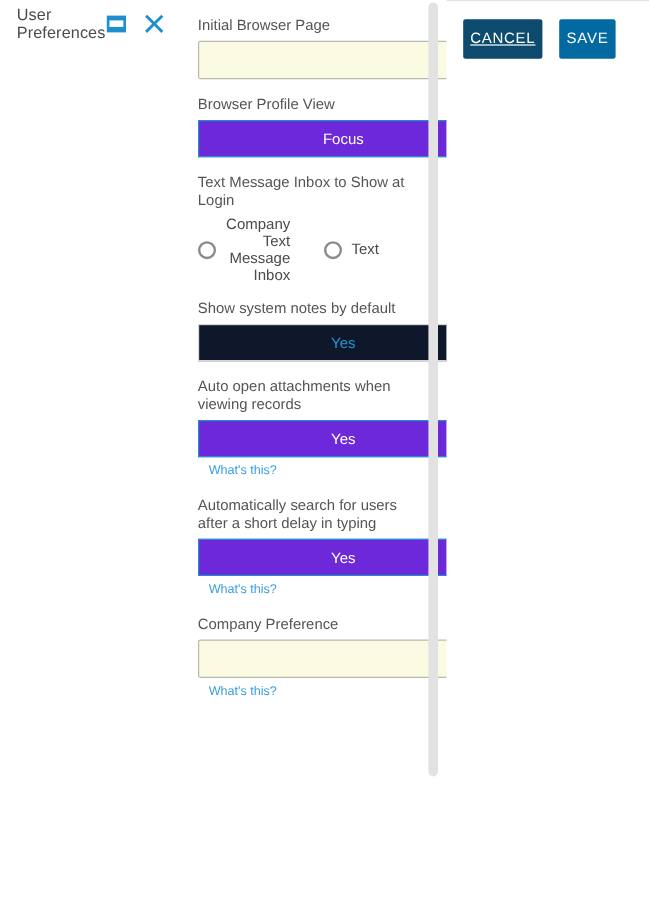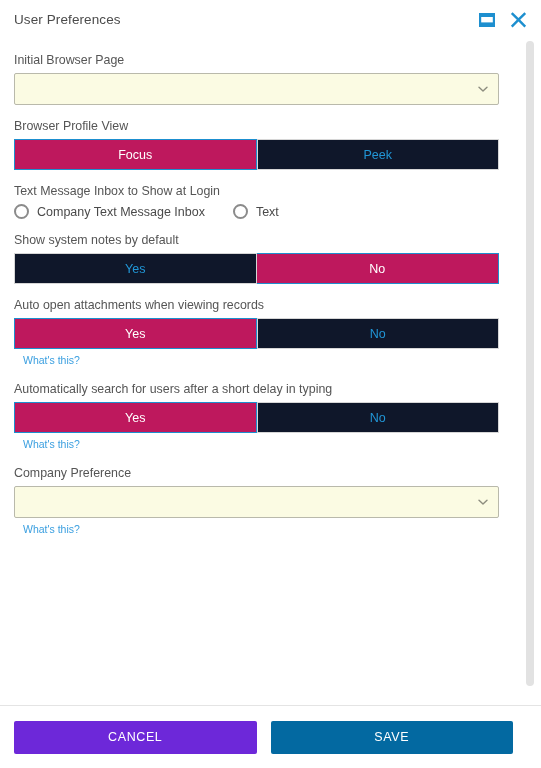--- a/index.html
+++ b/index.html
@@ -11,21 +11,21 @@
     width: 541px;
     height: 768px;
     font-family: "Liberation Sans", sans-serif;
     color: #4a4a4a;
     overflow: hidden;
   }
   .dialog {
     width: 541px;
     height: 768px;
     display: flex;
-    flex-direction: column;
+    flex-direction: row;
     background: #ffffff;
     box-sizing: border-box;
     position: relative;
   }
 
   
   .header {
     height: 39px;
     flex: 0 0 39px;
     display: flex;
@@ -125,21 +125,21 @@
     font-size: 12.5px;
     box-sizing: border-box;
     cursor: pointer;
     border: 1px solid #d6d6d6;
     background: #0f172a;
     color: #2196d6;
     user-select: none;
   }
   .seg + .seg { border-left: 0; }
   .seg.active {
-    background: #be185d;
+    background: #6d28d9;
     border-color: #1d8fcf;
     color: #ffffff;
   }
   .seg.active + .seg { border-left: 1px solid #d6d6d6; }
 
   
   .radio-row {
     display: flex;
     align-items: center;
     gap: 0;
@@ -213,21 +213,21 @@
     flex: 1 1 50%;
     height: 33px;
     border: 0;
     border-radius: 2px;
     color: #ffffff;
     font-size: 12.5px;
     letter-spacing: .6px;
     cursor: pointer;
     font-family: "Liberation Sans", sans-serif;
   }
-  .btn-cancel { background: #6d28d9; }
+  .btn-cancel { background: #0c4a6e; text-decoration: underline; }
   .btn-save { background: #0369a1; }
 </style>
 </head>
 <body>
 
 <div class="dialog">
 
   <div class="header">
     <div class="header-title">User Preferences</div>
     <div class="header-actions">

